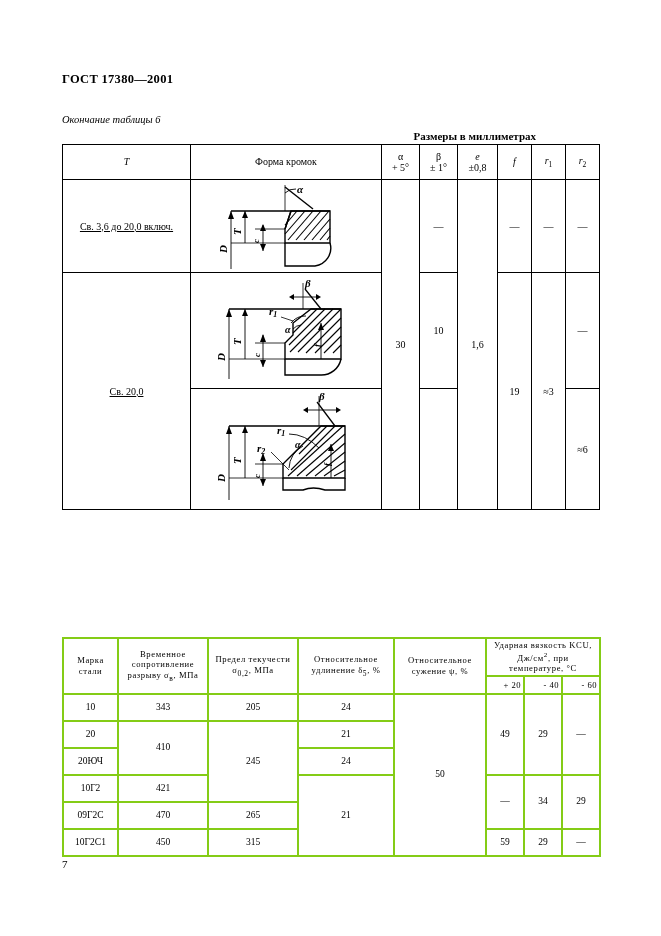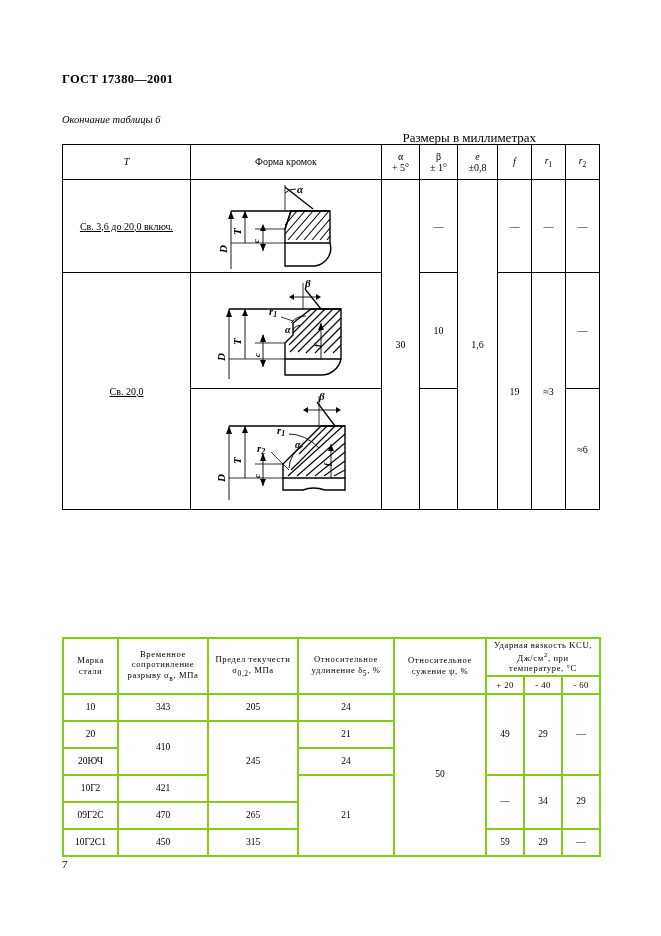--- a/index.html
+++ b/index.html
@@ -35,21 +35,22 @@
     position: absolute;
     left: 62px;
     top: 114px;
     font-size: 10.5px;
     font-style: italic;
   }
   .units-line {
     position: absolute;
     right: 62px;
     top: 130px;
-    font-size: 13px;
+    font-size: 11px;
+    font-weight: bold;
   }
 
   
   table.t6 {
     position: absolute;
     left: 62px;
     top: 144px;
     width: 537px;
     border-collapse: collapse;
     table-layout: fixed;
@@ -131,20 +132,21 @@
   }
   table.t7 td.hcell {
     font-size: 8.6px;
     letter-spacing: 0.6px;
     height: 46px;
   }
   table.t7 td.hsub {
     font-size: 8.6px;
     height: 14px;
     letter-spacing: 0.5px;
+    text-align: right;
   }
   table.t7 td.data { height: 23px; font-size: 9.5px; }
 
   .pgnum {
     position: absolute;
     left: 62px;
     top: 858px;
     font-size: 11px;
   }
 </style>

